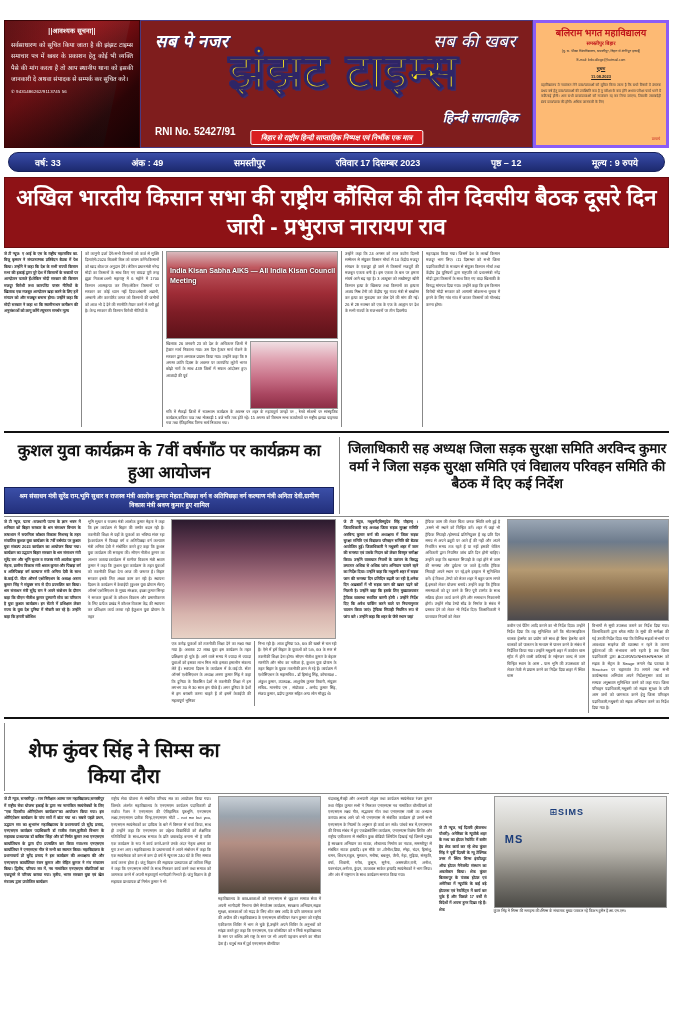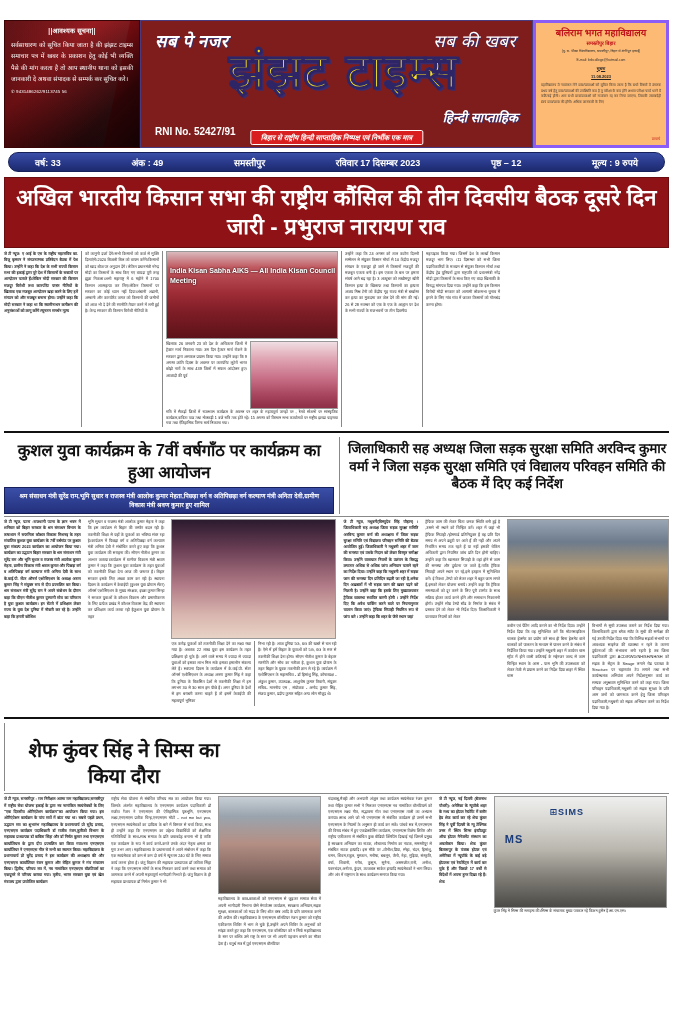--- a/index.html
+++ b/index.html
@@ -317,21 +317,21 @@
       </div>
 
       <div class="vdiv"></div>
       <div class="col" style="width:104px;">
         <p>चंदाबाबू,मैत्रही और अभयारी अंजुल तथा कार्यक्रम स्वयंसेवक रंजन कुमार तथा रोहित कुमार सभी ने मिलकर एनएसएस नव नामांकित वॉलंटियर्स को एनएसएस लक्ष्य गीत, सद्भावना गीत तथा एनएसएस ताली का अभ्यास कराया।।साथ आने जो भी एनएसएस से संबंधित कार्यक्रम हो उसमें सभी एनएसएस के नियमों के अनुसार ही कार्य कर सकें। पांचवे सत्र में,एनएसएस की विषय संबंध में हुए एकडेलवेलिंग कार्यक्रम, एनएसएस विशेष शिविर और राष्ट्रीय एकीकरण से संबंधित कुछ वीडियो क्लिपिंग दिखाई गई जिसमें प्रमुख है स्वच्छता अभियान का नाटक, शौचालय निर्माण का नाटक, समस्तीपुर से संबंधित नाटक इत्यादि। इस मौके पर -वीनीश,प्रिया, स्नेहा, चंदन, हिमांशु, चमन, शिवम,राहुल, मुस्कान, मनीषा, बबलून, जैनी, नेहा, मुड़िया, संस्कृति, वर्षा, शिवानी, गरीव, कुसुम, सुनैना, असमजीत,रानी, अनीश, पवनचंदन,अनीता, कुंदन, उज्जवल साकेत इत्यादि स्वयंसेवकों ने भाग लिया।और अंत में राष्ट्रगान के साथ कार्यक्रम समाप्त किया गया।</p>
       </div>
 
       <div class="vdiv"></div>
 
       <div style="width:228px;">
-        <div class="cols" style="gap:3px;align-items:flex-start;">
+        <div class="cols" style="gap:3px;align-items:flex-end;">
           <div class="col" style="width:48px;">
             <p class="lead">जे टी न्यूज, नई दिल्ली (बैजनाथ चौधरी): अमेरिका के न्यूयॉर्क शहर के मध्य का होटल रेस्टोरेंट में बतौर हेड शेफ कार्य कर रहे शेफ कुंवर सिंह ने पूर्वी दिल्ली के न्यू टेक्निक उत्तर में स्थित सिम्स इंस्टीट्यूट ऑफ होटल मैनेजमेंट संस्थान का अवलोकन किया। शेफ कुंवर बिलासपुर के पंजाब होटल एवं अमेरिका में न्यूयॉर्क के कई बड़े होटलस एवं रेस्टोरेंट्स में कार्य कर चुके हैं और पिछले 17 वर्षों से विदेशों में अपना हुनर दिखा रहे हैं।शेफ</p>
           </div>
           <div class="vdiv"></div>
           <div style="width:175px;">
             <div class="photo ph-chef" style="height:110px;">
               <div class="sims-mark">⊞SIMS</div>
               <div class="sims-mark2">MS</div>
             </div>
             <div class="cap">कुंवर सिंह ने सिम्स की सराहना की।सिम्स के संचालक मुख्य पत्रकार रहे किशन हुसैन है।सा.एम.एस।</div>

